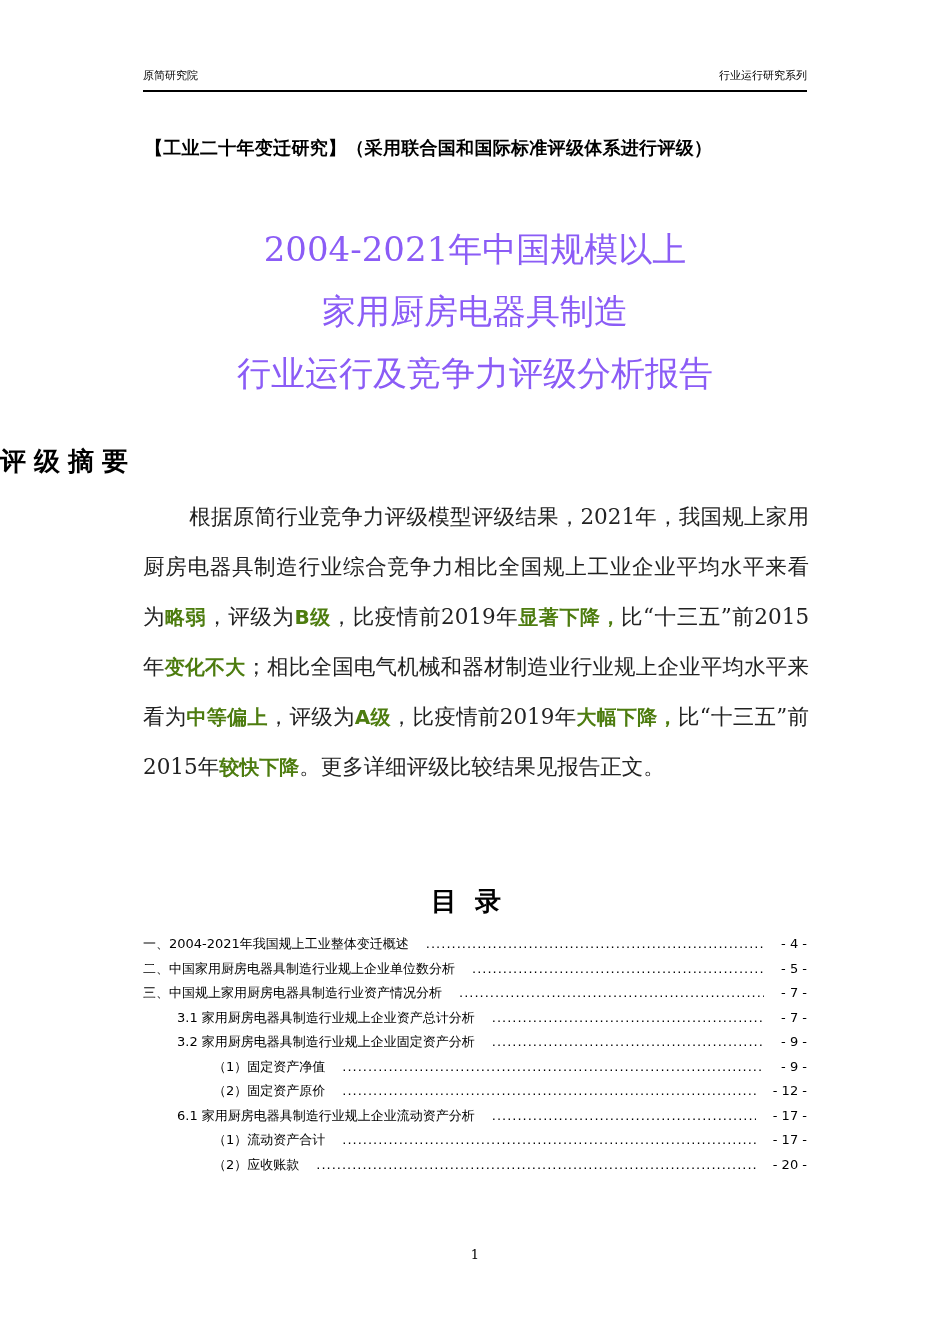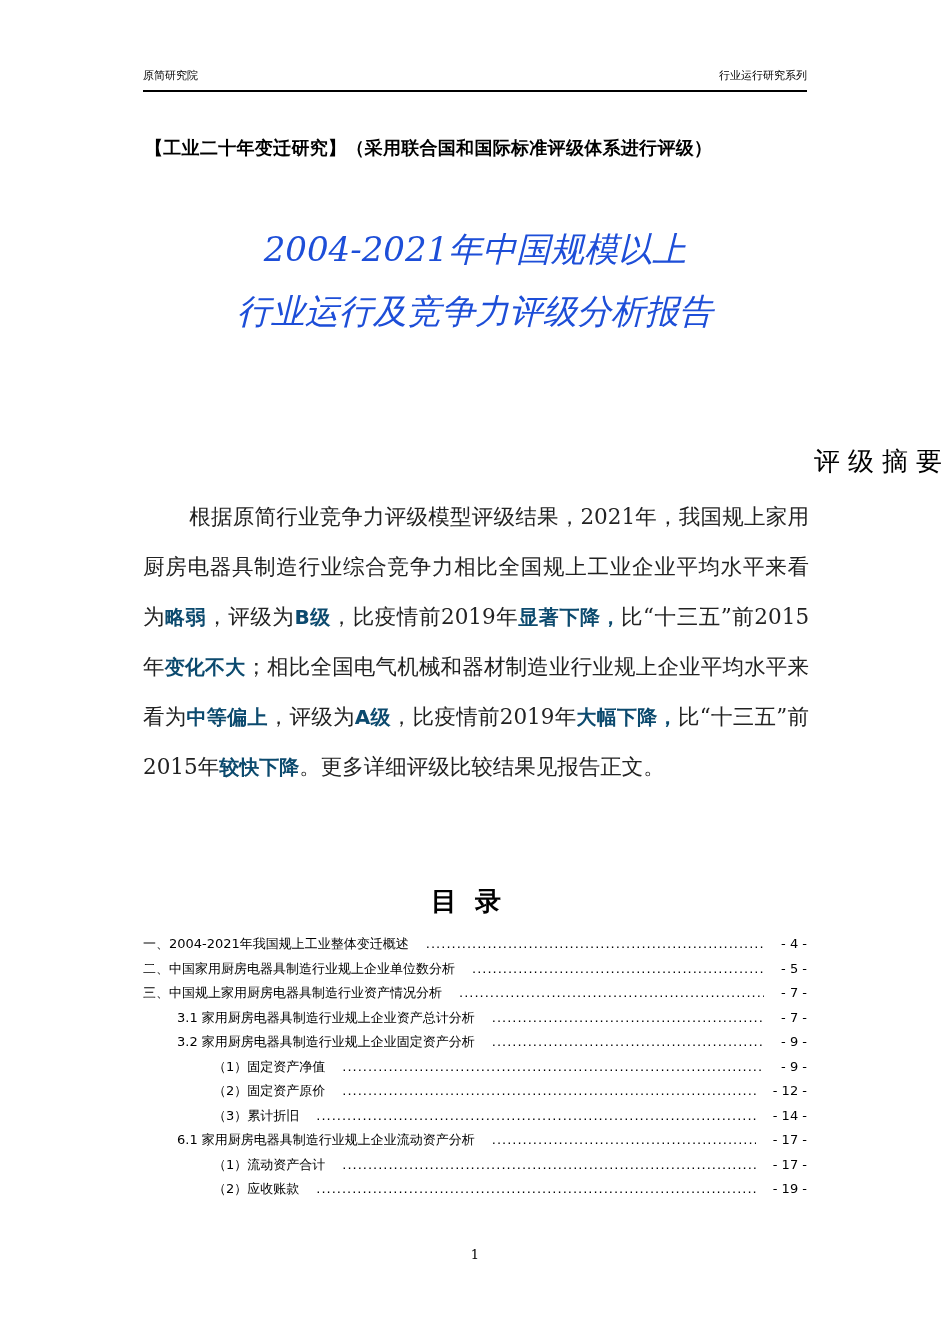--- a/index.html
+++ b/index.html
@@ -13,28 +13,28 @@
   .header-left { left: 0; }
   .header-right { right: 0; }
 
   .series-line { position: absolute; left: 145px; top: 136px; width: 664px;
                  font-size: 18px; font-weight: bold; white-space: nowrap;
                  font-family: "DejaVu Sans", "Liberation Sans", sans-serif; letter-spacing: 0.3px; }
 
   .title-block { position: absolute; left: 0; top: 218px; width: 950px; text-align: center; color: #ee1c1c; }
   .title-line { font-size: 34px; line-height: 62px; height: 62px; white-space: nowrap; }
 
-  .abstract-heading { position: absolute; left: 0; top: 444px; width: 950px; text-align: right;
-                      font-size: 26px; font-weight: normal; letter-spacing: 8px;
+  .abstract-heading { position: absolute; left: 0; top: 444px; width: 950px; text-align: left;
+                      font-size: 26px; font-weight: bold; letter-spacing: 8px;
                       font-family: "DejaVu Sans", "Liberation Sans", sans-serif; }
 
   .abstract-body { position: absolute; left: 143px; top: 492px; width: 666px;
                    font-size: 21.5px; line-height: 50px; color: #222; text-align: justify; }
   .abstract-body .indent { display: inline-block; width: 46px; }
-  .abstract-body b { color: #0c4a6e; font-family: "DejaVu Sans", "Liberation Sans", sans-serif; font-size: 20px; margin-top: 32px; }
+  .abstract-body b { color: #4d7c0f; font-family: "DejaVu Sans", "Liberation Sans", sans-serif; font-size: 20px; margin-top: 32px; }
 
   .toc-heading { position: absolute; left: 0; top: 884px; width: 950px; text-align: center;
                  font-size: 26px; font-weight: bold; letter-spacing: 18px;
                  font-family: "DejaVu Sans", "Liberation Sans", sans-serif; }
 
   .toc { position: absolute; left: 143px; top: 932px; width: 664px; }
   .toc-row { display: flex; align-items: baseline; height: 24.5px; font-size: 13px; line-height: 24.5px;
              font-family: "DejaVu Sans", "Liberation Sans", sans-serif; cursor: pointer; gap: 16px; }
   .toc-row.lv1 { padding-left: 0; }
   .toc-row.lv2 { padding-left: 34px; }
@@ -49,22 +49,23 @@
 </head>
 <body>
 
 <div class="page-header">
   <span class="header-left">原简研究院</span>
   <span class="header-right">行业运行研究系列</span>
 </div>
 
 <div class="series-line">【工业二十年变迁研究】（采用联合国和国际标准评级体系进行评级）</div>
 
-<div class="title-block" style="color: #1d4ed8; font-style: italic;">
+<div class="title-block" style="color: #8b5cf6;">
   <div class="title-line">2004-2021年中国规模以上</div>
+  <div class="title-line">家用厨房电器具制造</div>
   <div class="title-line">行业运行及竞争力评级分析报告</div>
 </div>
 
 <div class="abstract-heading">评级摘要</div>
 
 <div class="abstract-body">
   <span class="indent"></span><span id="abstract-segments"><span>根据原简行业竞争力评级模型评级结果，2021年，我国规上家用厨房电器具制造行业综合竞争力相比全国规上工业企业平均水平来看为</span><b>略弱</b><span>，评级为</span><b>B级</b><span>，比疫情前2019年</span><b>显著下降，</b><span>比“十三五”前2015年</span><b>变化不大</b><span>；相比全国电气机械和器材制造业行业规上企业平均水平来看为</span><b>中等偏上</b><span>，评级为</span><b>A级</b><span>，比疫情前2019年</span><b>大幅下降，</b><span>比“十三五”前2015年</span><b>较快下降</b><span>。更多详细评级比较结果见报告正文。</span></span>
 </div>
 
 <div class="toc-heading">目录</div>
@@ -98,35 +99,30 @@
     <div class="toc-row lv3">
       <span class="toc-title">（1）固定资产净值</span>
       <span class="toc-dots"></span>
       <span class="toc-page">- 9 -</span>
     </div>
     <div class="toc-row lv3">
       <span class="toc-title">（2）固定资产原价</span>
       <span class="toc-dots"></span>
       <span class="toc-page">- 12 -</span>
     </div>
-    <div class="toc-row lv3">
-      <span class="toc-title">（3）累计折旧</span>
-      <span class="toc-dots"></span>
-      <span class="toc-page">- 14 -</span>
-    </div>
     <div class="toc-row lv2">
       <span class="toc-title">6.1 家用厨房电器具制造行业规上企业流动资产分析</span>
       <span class="toc-dots"></span>
       <span class="toc-page">- 17 -</span>
     </div>
     <div class="toc-row lv3">
       <span class="toc-title">（1）流动资产合计</span>
       <span class="toc-dots"></span>
       <span class="toc-page">- 17 -</span>
     </div>
     <div class="toc-row lv3">
       <span class="toc-title">（2）应收账款</span>
       <span class="toc-dots"></span>
-      <span class="toc-page">- 19 -</span>
+      <span class="toc-page">- 20 -</span>
     </div>
   </div>
 
 <div class="page-number">1</div>
 
 </body></html>

